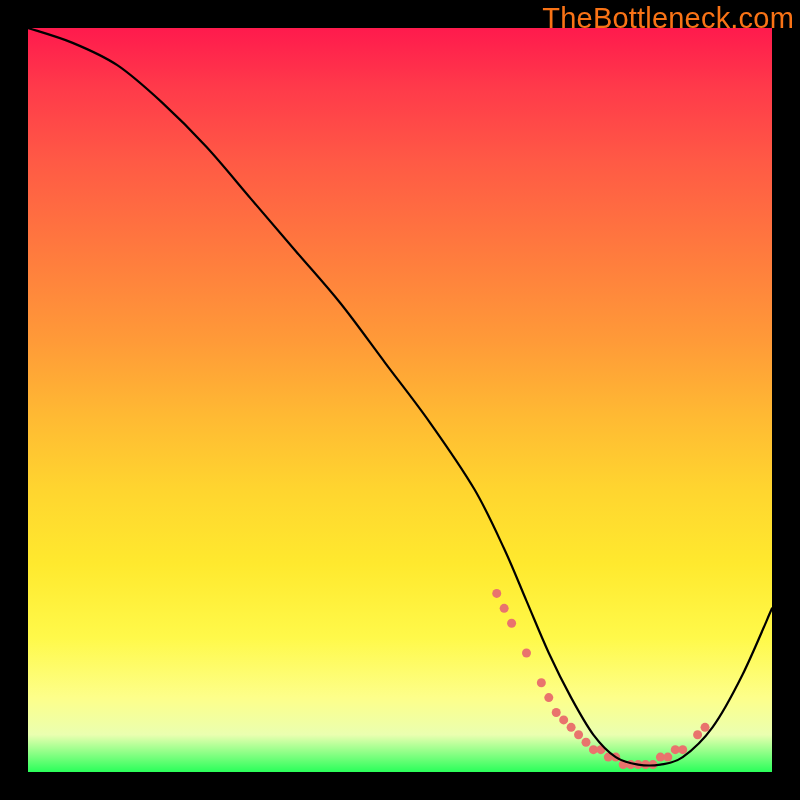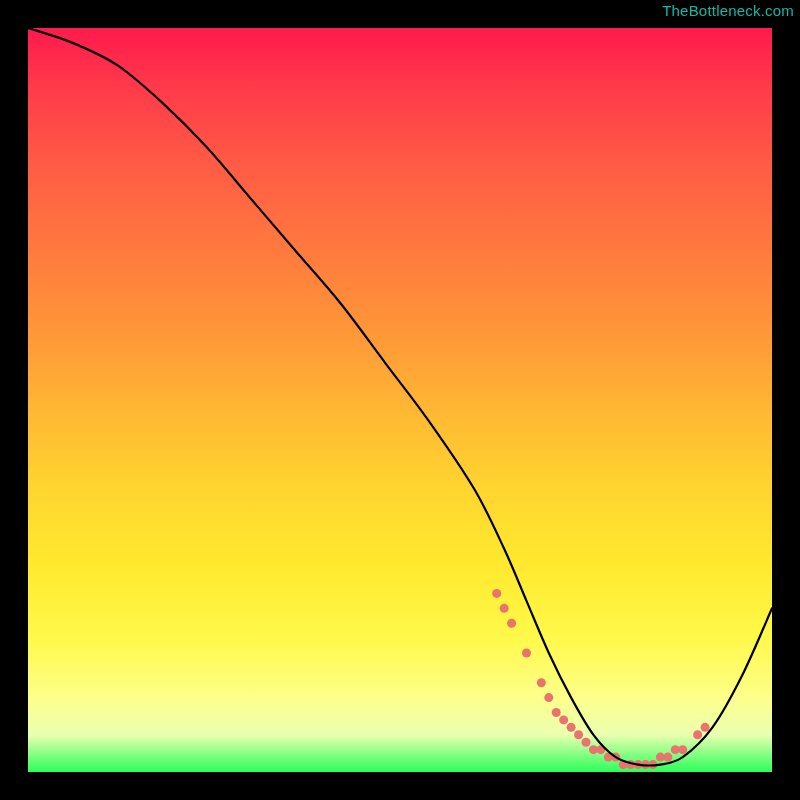--- a/index.html
+++ b/index.html
@@ -39,22 +39,22 @@
       #fff94a 82%,
       #fdff8a 90%,
       #eaffb0 95%,
       #2aff5a 100%
     );
   }
   .watermark {
     position: absolute;
     top: 2px;
     right: 6px;
-    color: #14b8a6;
-    font-size: 15px;
+    color: #f97316;
+    font-size: 29px;
     font-weight: 500;
     letter-spacing: 0.2px;
     user-select: none;
   }
   svg.curve {
     position: absolute;
     left: 0;
     top: 0;
     width: 744px;
     height: 744px;

